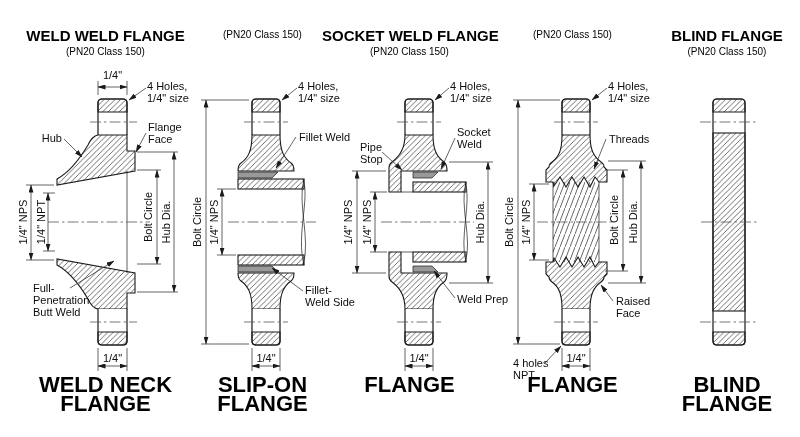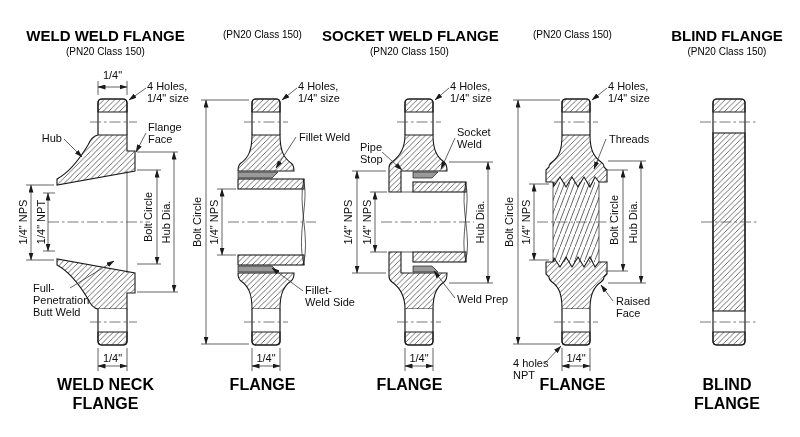--- a/index.html
+++ b/index.html
@@ -1,21 +1,21 @@
 <!DOCTYPE html>
 <html><head>
 <meta charset="utf-8">
 <style>
   html,body{margin:0;padding:0}
   body{width:800px;height:437px;background:#fff;overflow:hidden;position:relative;
        font-family:"Liberation Sans",sans-serif;color:#000}
   .hdr{position:absolute;top:27px;text-align:center}
   .hdr .t{font-weight:bold;font-size:15px;line-height:17px;white-space:nowrap}
   .hdr .s{font-weight:normal;font-size:10px;line-height:15px;white-space:nowrap}
-  .cap{position:absolute;top:375px;text-align:center;font-weight:bold;font-size:16px;line-height:19px}
+  .cap{position:absolute;top:375px;text-align:center;font-weight:bold;font-size:22px;line-height:19px}
   svg{position:absolute;left:0;top:0}
   .ol{fill:#fff;stroke:#1a1a1a;stroke-width:1.2}
   .hb{fill:url(#h);stroke:#1a1a1a;stroke-width:1.1}
   .tb{fill:url(#t);stroke:none}
   .wd{fill:#999;stroke:#1a1a1a;stroke-width:.7}
   .tn{fill:none;stroke:#1a1a1a;stroke-width:.7}
   .dm{fill:none;stroke:#3c3c3c;stroke-width:.8}
   .dd{fill:none;stroke:#555;stroke-width:.8;stroke-dasharray:11 3 2.5 3}
   text{font-size:11px;fill:#0d0d0d;font-family:"Liberation Sans",sans-serif}
 </style>
@@ -223,20 +223,21 @@
     <path class="dd" d="M700,322 H757"></path>
     <path class="dd" d="M701,222 H757"></path>
   </g>
 </svg>
 
 <div class="cap" style="left:18px;width:175px">
   <div>WELD NECK</div>
   <div>FLANGE</div>
 </div>
 <div class="cap" style="left:175px;width:175px">
+  <div>SLIP-ON</div>
   <div>FLANGE</div>
 </div>
 <div class="cap" style="left:322px;width:175px">
   <div>FLANGE</div>
 </div>
 <div class="cap" style="left:485px;width:175px">
   <div>FLANGE</div>
 </div>
 <div class="cap" style="left:640px;width:174px">
   <div>BLIND</div>

